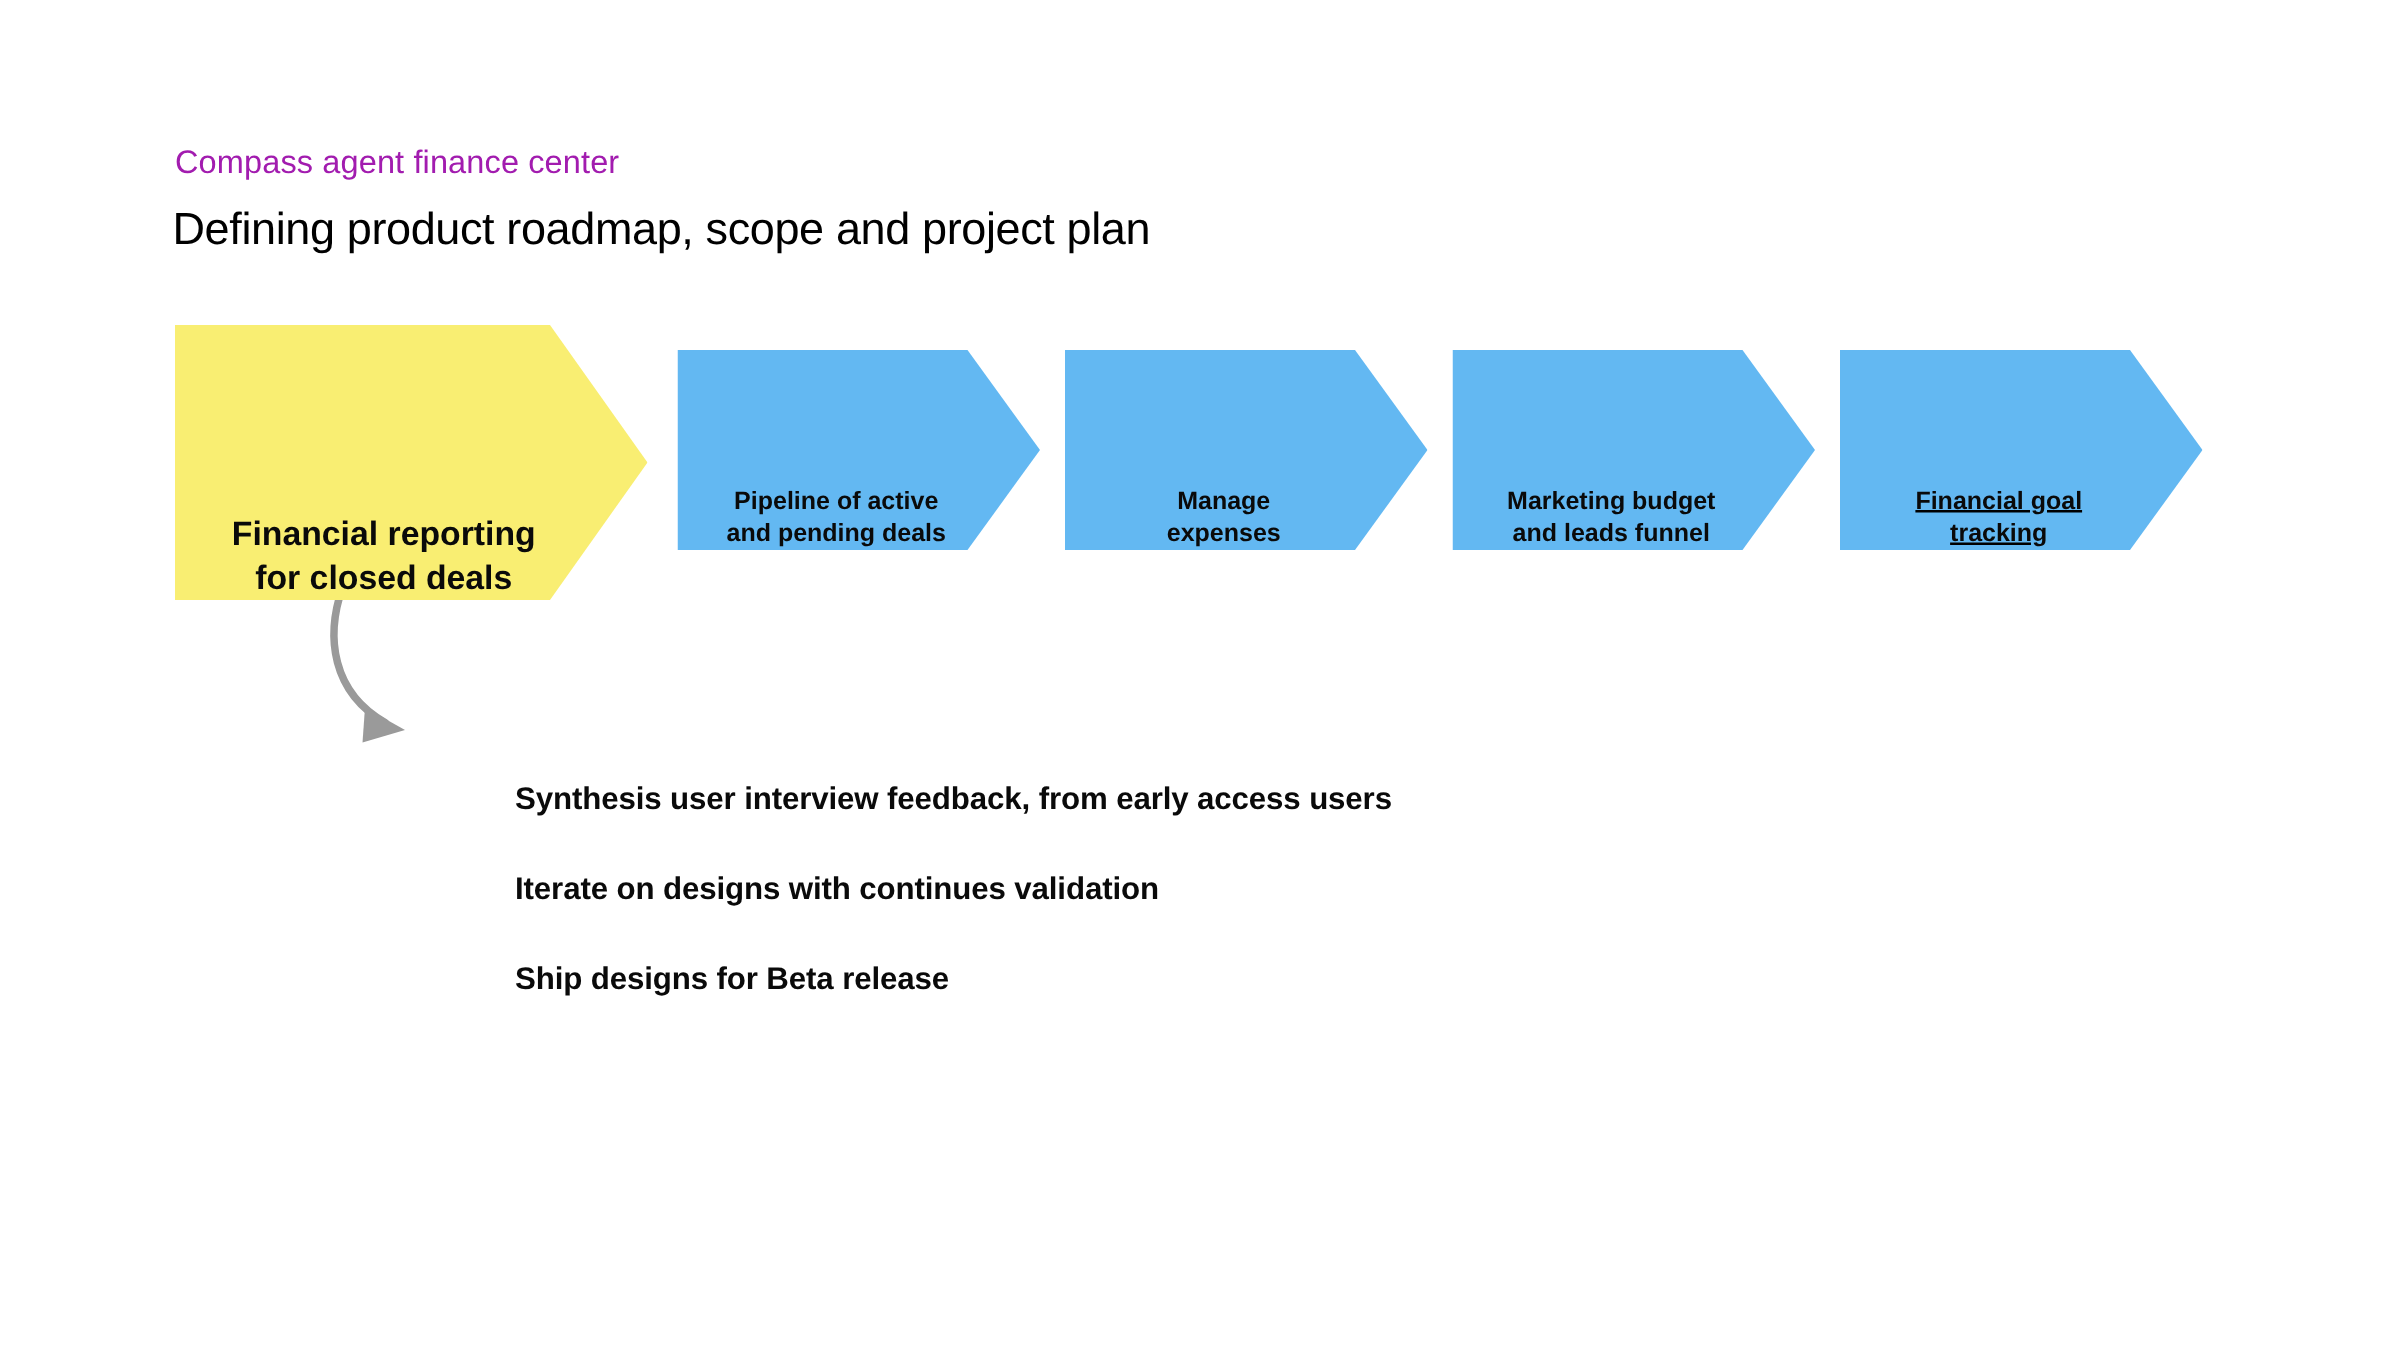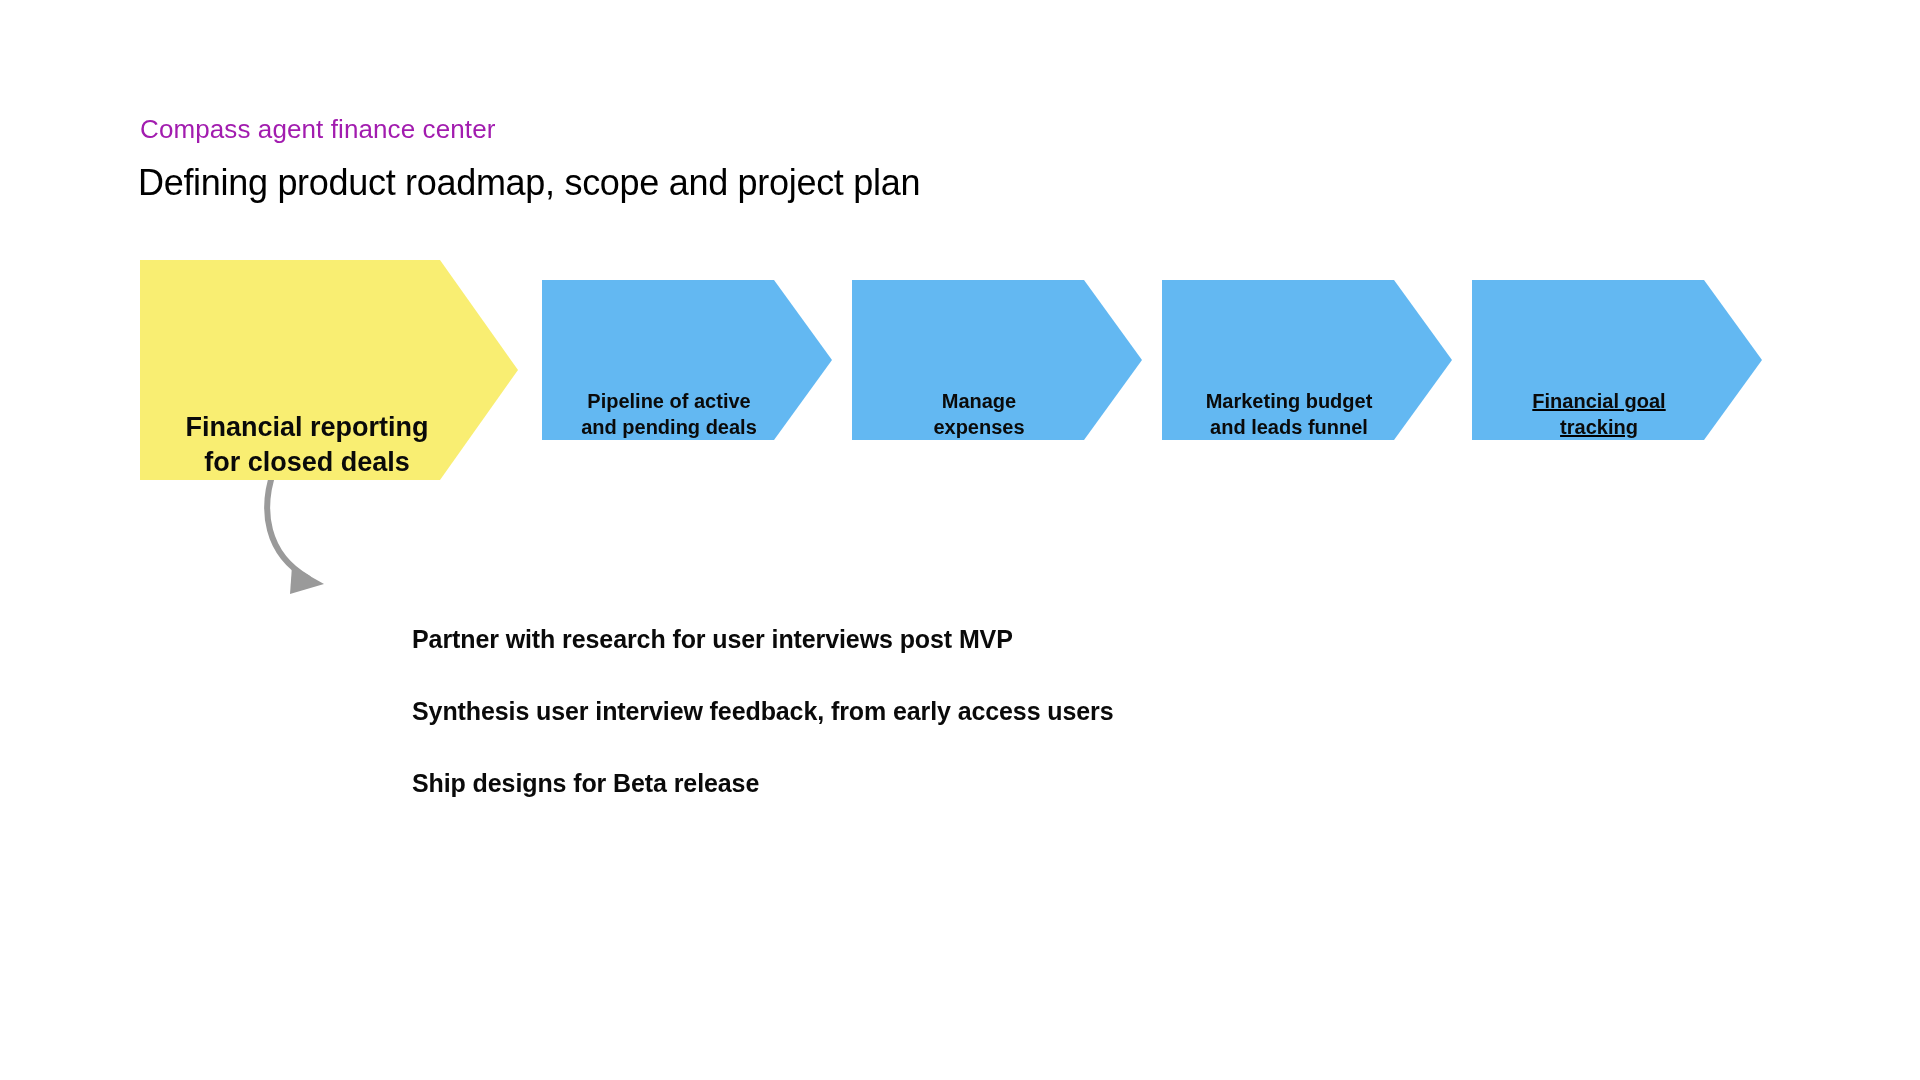--- a/index.html
+++ b/index.html
@@ -192,18 +192,18 @@
   </div>
 
   <div class="arrow-wrap">
     <svg width="140" height="150" viewBox="0 0 140 150">
       <path d="M 34 8 C 20 48, 26 92, 68 116" stroke="#9a9a9a" stroke-width="6" fill="none" stroke-linecap="round"></path>
       <polygon points="52,104 84,122 50,132" fill="#9a9a9a"></polygon>
     </svg>
   </div>
 
   <div class="bullets">
-    <div class="bullet-item">Partner with research for user interviews post MVP</div>
     <div class="bullet-item">Synthesis user interview feedback, from early access users</div>
+    <div class="bullet-item">Iterate on designs with continues validation</div>
     <div class="bullet-item">Ship designs for Beta release</div>
   </div>
 
 </div>
 
 </body></html>

